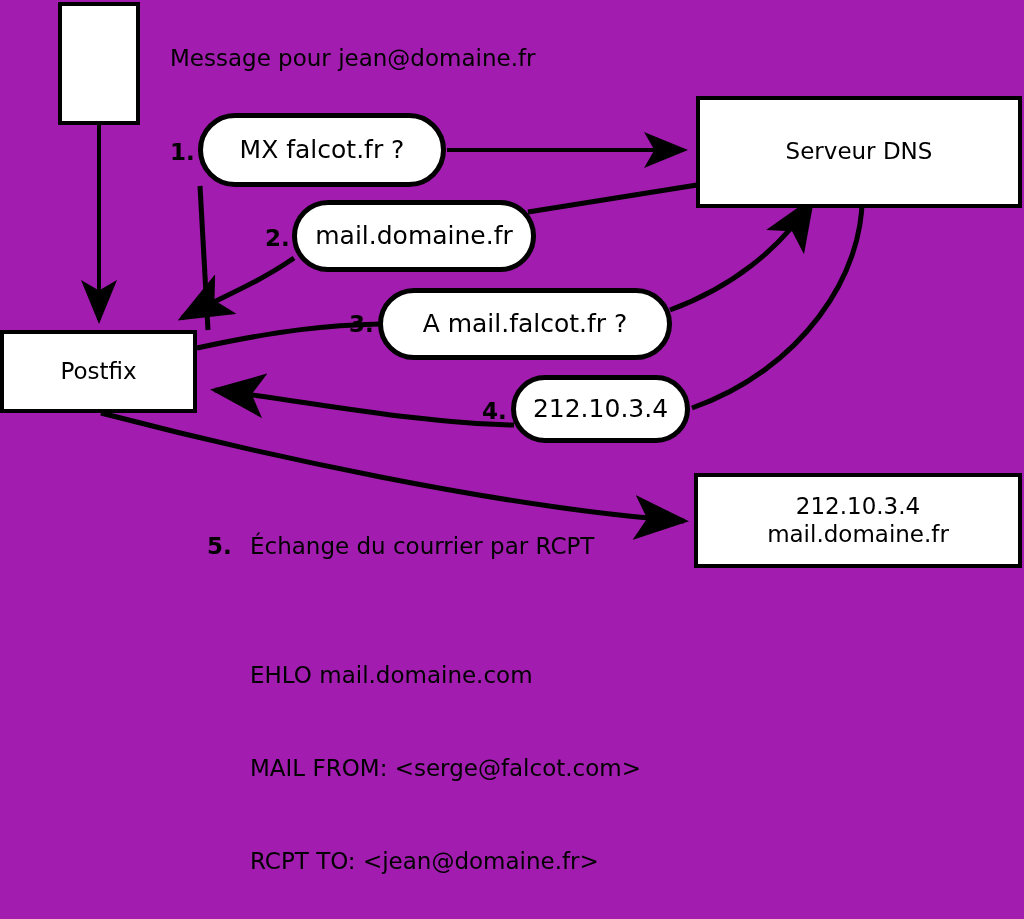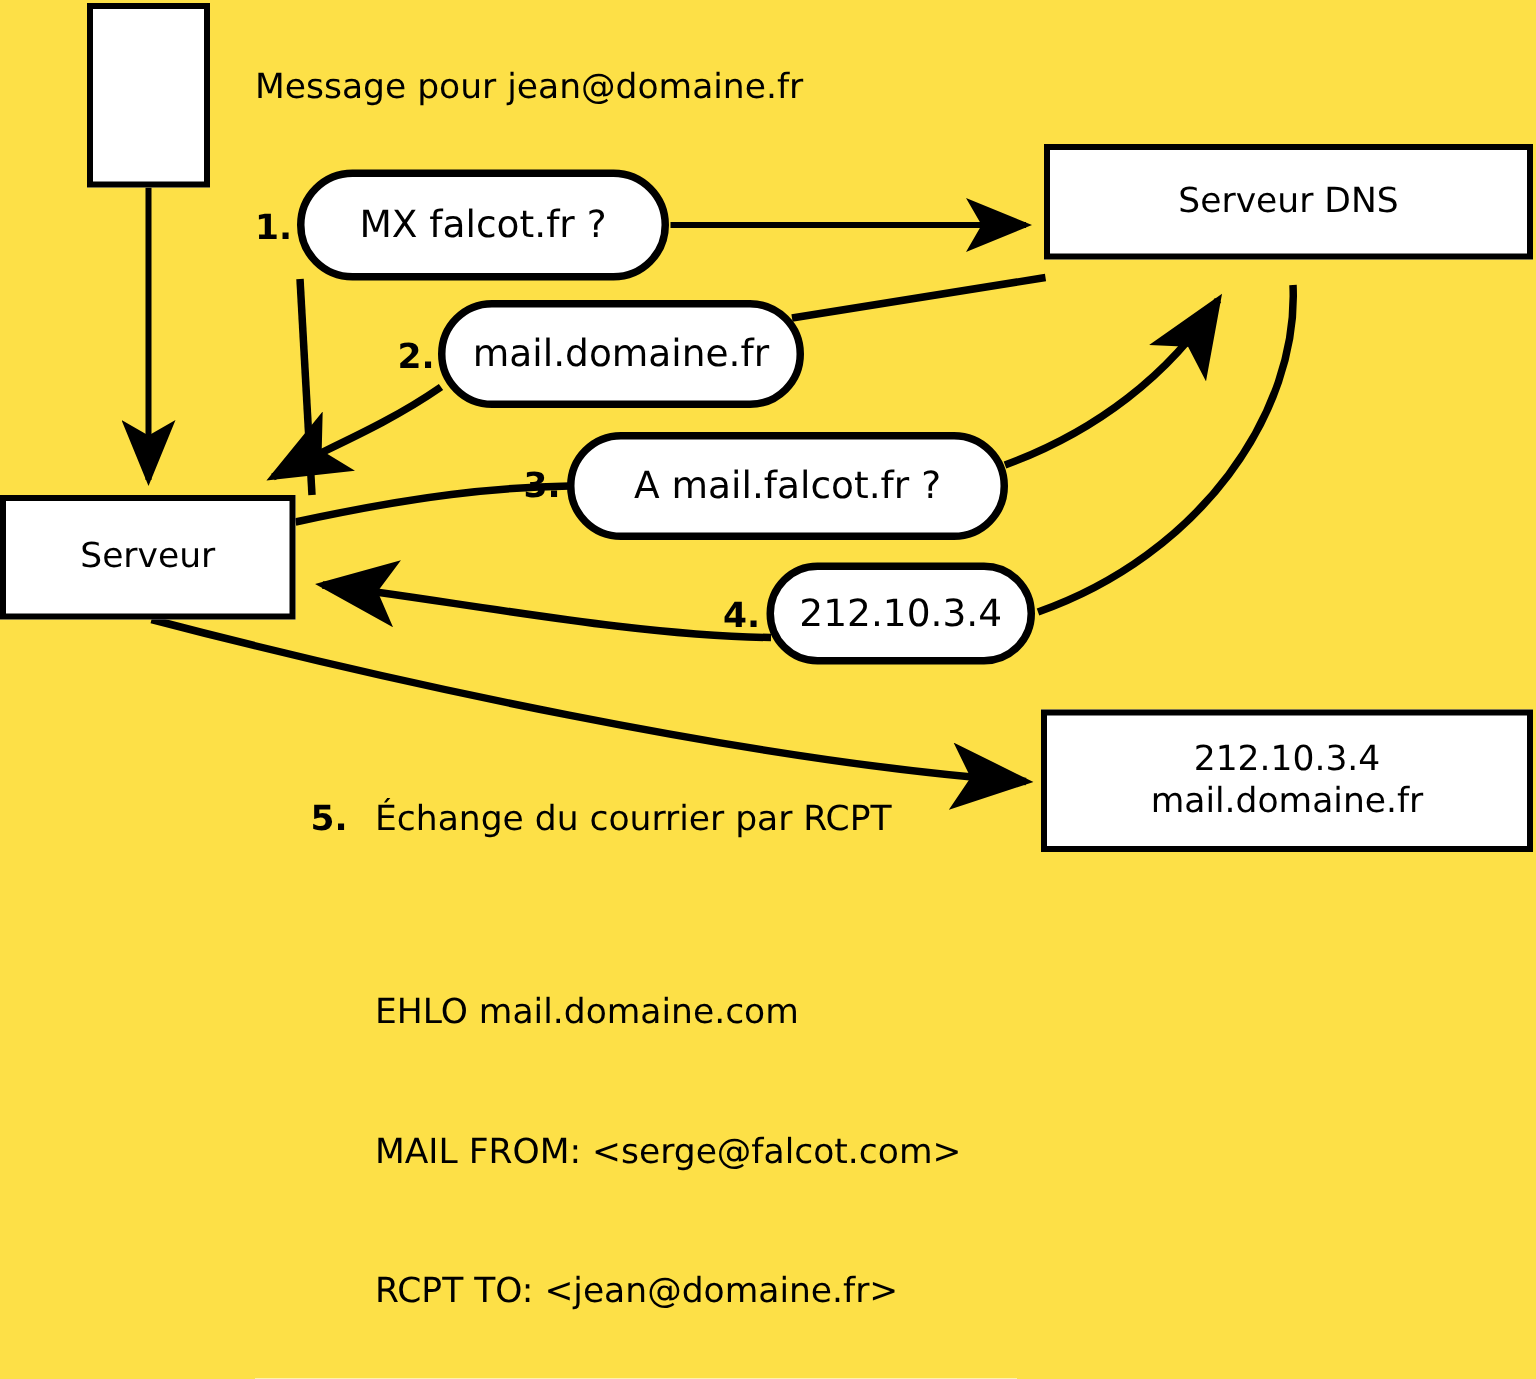--- a/index.html
+++ b/index.html
@@ -4,21 +4,21 @@
 <style>
   html, body {
     margin: 0;
     padding: 0;
     background: #ffffff;
   }
   #canvas {
     position: relative;
     width: 1024px;
     height: 919px;
-    background: #fde047;
+    background: #a21caf;
     font-family: "DejaVu Sans", sans-serif;
     overflow: hidden;
   }
   svg#wires {
     position: absolute;
     left: 0; top: 0;
     width: 1024px;
     height: 919px;
   }
   .node {
@@ -96,24 +96,24 @@
     <path d="M101,413 C250,452 500,508 684,521" stroke="#000000" stroke-width="5" fill="none" marker-end="url(#ah)"></path>
   </svg>
 
   <div class="node rect" style="left:58px; top:2px; width:82px; height:123px;">
     <span class="label node-text"></span>
   </div>
 
   <div class="freetext" style="left:170px; top:45px;">Message pour jean@domaine.fr</div>
 
   <div class="node rect" style="left:0px; top:330px; width:197px; height:83px;">
-    <span class="label node-text">Serveur</span>
+    <span class="label node-text">Postfix</span>
   </div>
 
-  <div class="node rect" style="left:696px; top:96px; width:326px; height:77px;">
+  <div class="node rect" style="left:696px; top:96px; width:326px; height:112px;">
     <span class="label node-text">Serveur DNS</span>
   </div>
 
   <div class="node rect" style="left:694px; top:473px; width:328px; height:95px; flex-direction:column;">
     <span class="label node-text">212.10.3.4</span>
     <span class="label node-text">mail.domaine.fr</span>
   </div>
 
   <div class="stepnum" style="left:170px; top:139px;">1.</div>
   <div class="node bubble" style="left:198px; top:113px; width:248px; height:74px;">

